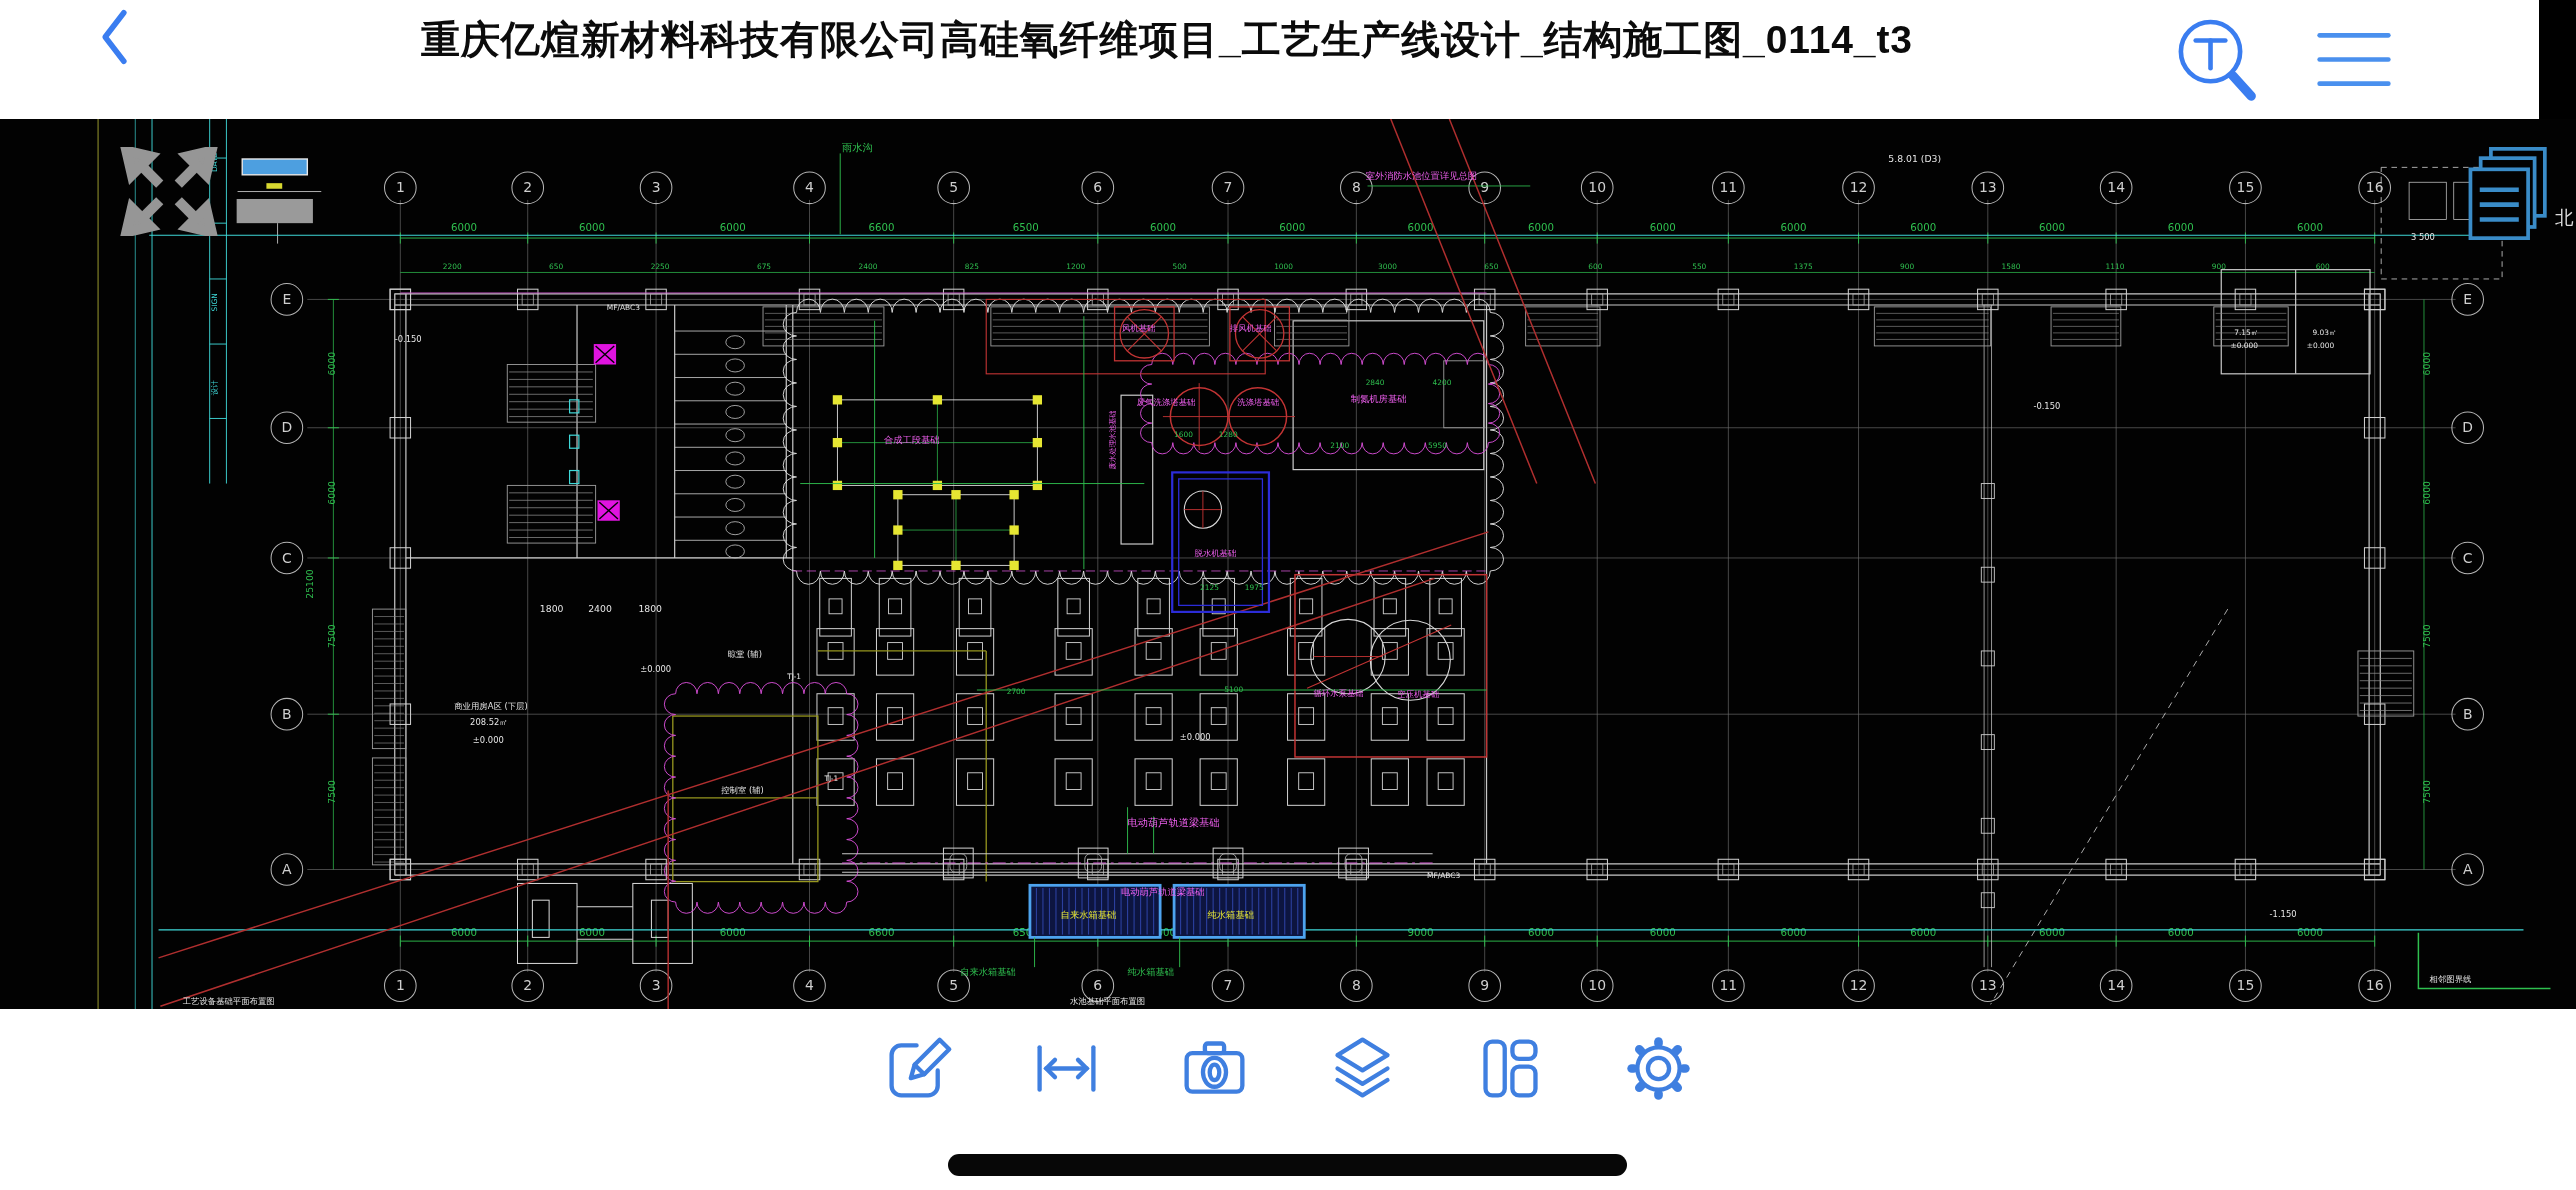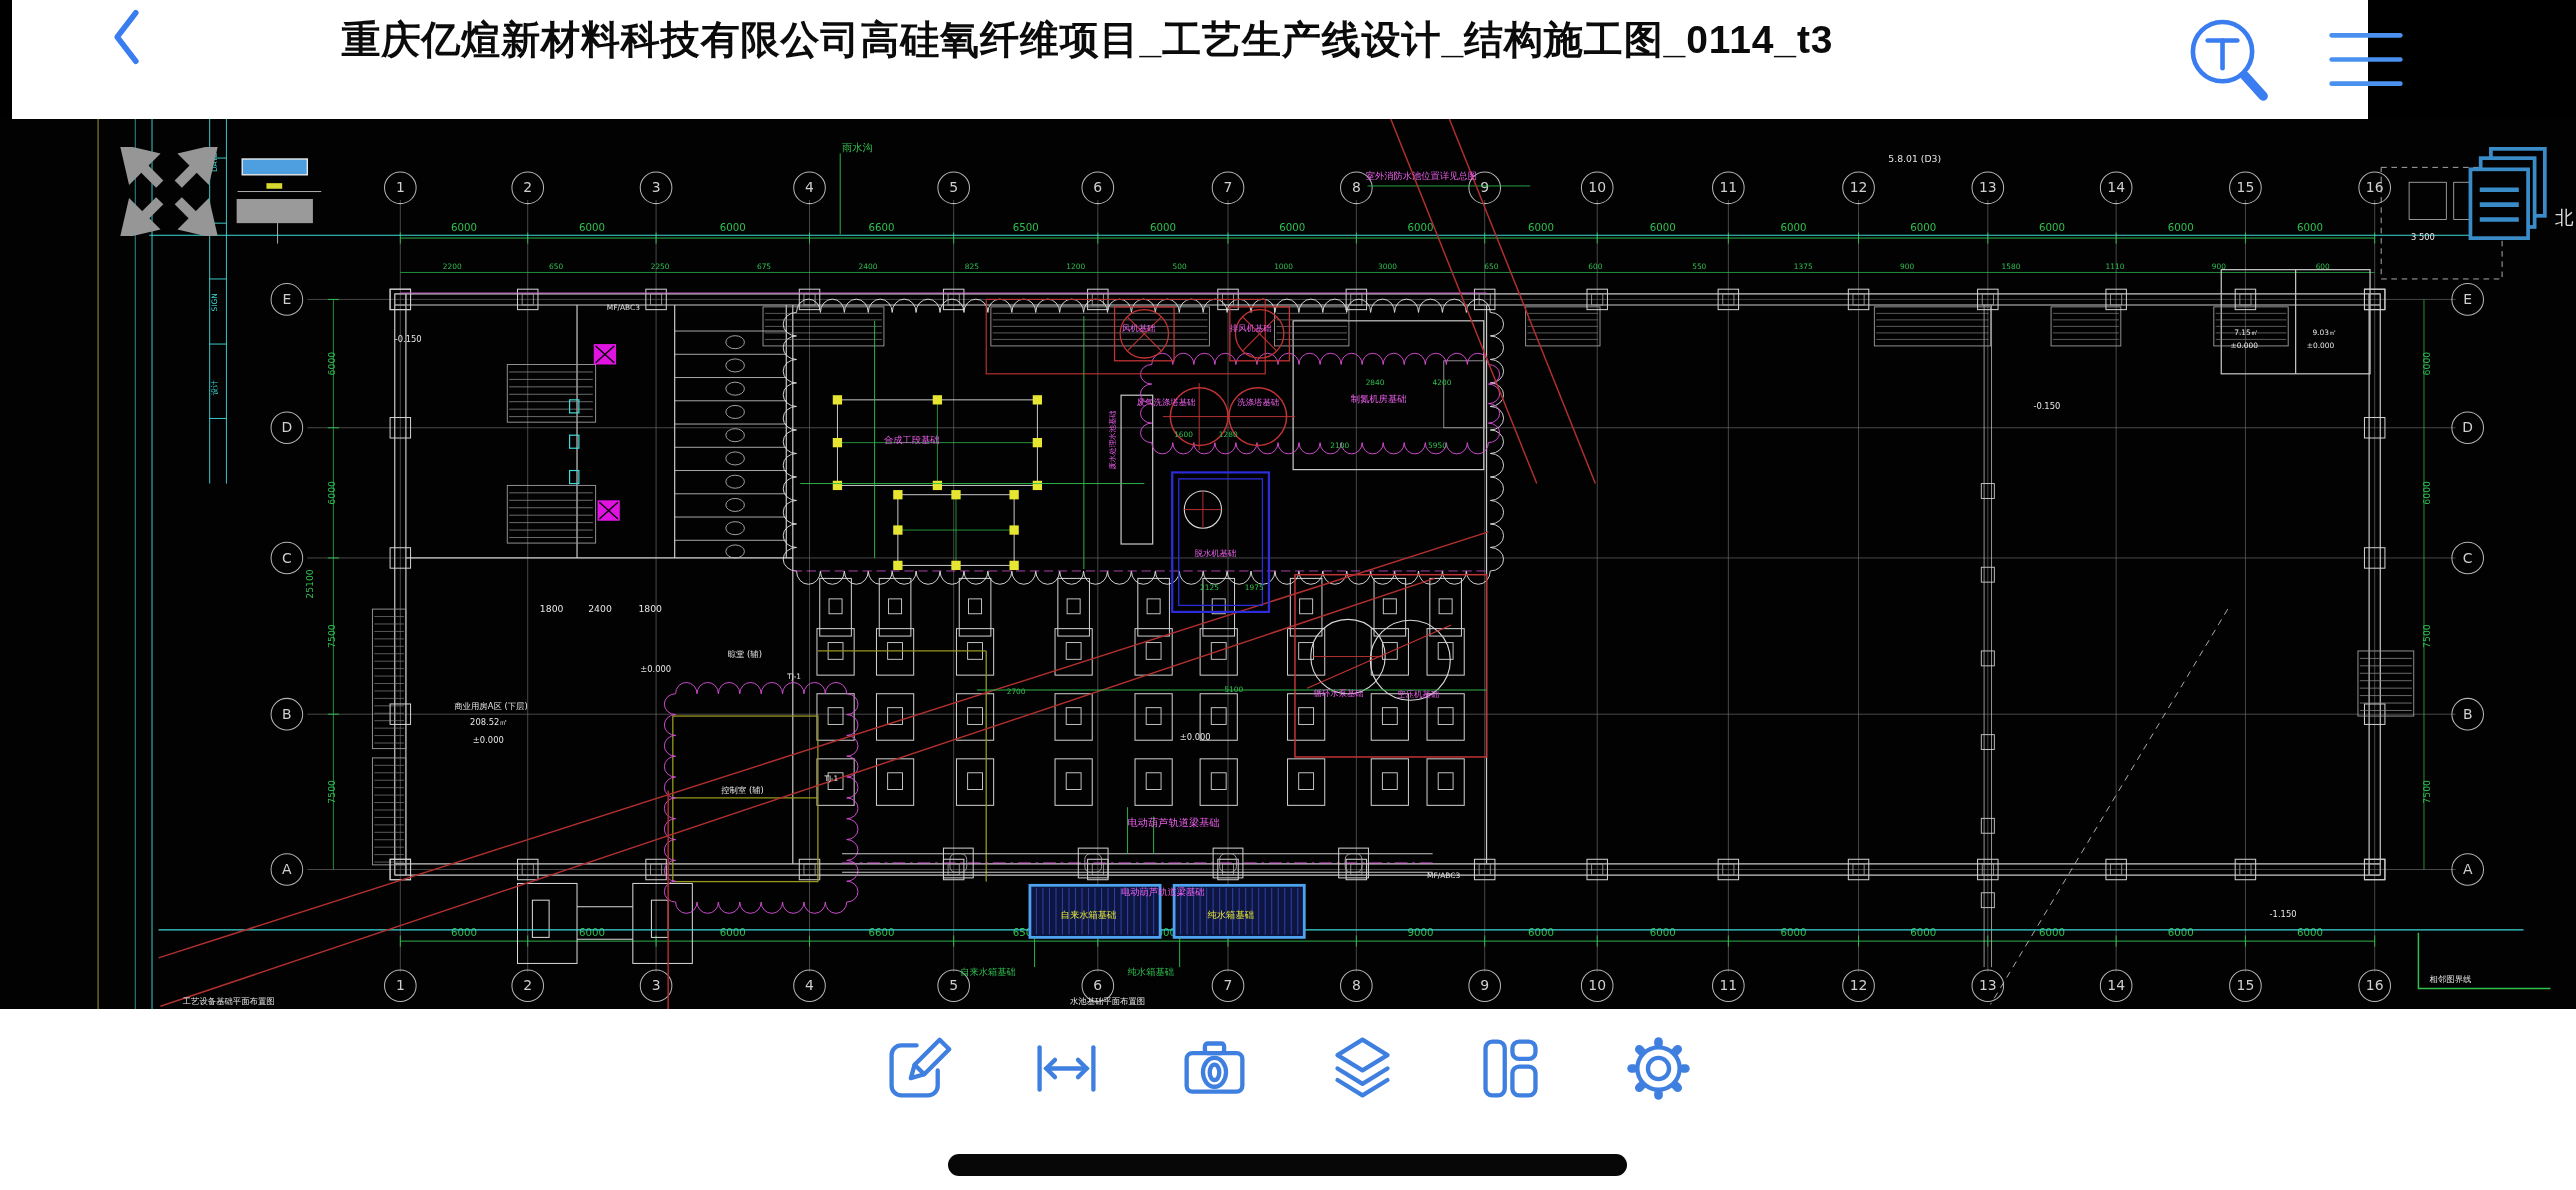--- a/index.html
+++ b/index.html
@@ -1,18 +1,18 @@
 <!DOCTYPE html>
 <html style="font-size:15px"><head>
 <meta charset="utf-8">
 <style>
   html,body{margin:0;padding:0;background:#000;}
   body{width:2576px;height:1191px;overflow:hidden;font-family:"Liberation Sans","DejaVu Sans",sans-serif;position:relative;}
   
-  .header{position:absolute;left:0;top:0;width:2356px;height:119px;background:#ffffff;border-bottom:0.9px solid #e3e3e7;display:flex;align-items:center;margin-left:12px;}
+  .header{position:absolute;left:0;top:0;width:2539px;height:119px;background:#ffffff;border-bottom:0.9px solid #e3e3e7;display:flex;align-items:center;}
   .back-btn{position:absolute;left:86px;top:7.4px;width:56px;height:60px;display:flex;align-items:center;justify-content:center;cursor:pointer;}
   .page-title{position:absolute;left:279px;right:484px;top:0;height:80px;display:flex;align-items:center;justify-content:center;
     font-size:39px;font-weight:bold;color:#0b0b0b;white-space:nowrap;overflow:hidden;letter-spacing:0.9px;}
   .hdr-ico{position:absolute;top:9.3px;cursor:pointer;}
   .findtext-btn{left:2166px;}
   .menu-btn{left:2315px;top:26px;}
   
   .canvas{position:absolute;left:0;top:119px;width:2576px;height:890px;background:#020202;}
   .north{position:absolute;left:2555px;top:86px;color:#dcdcdc;font-size:18.6px;}
   

